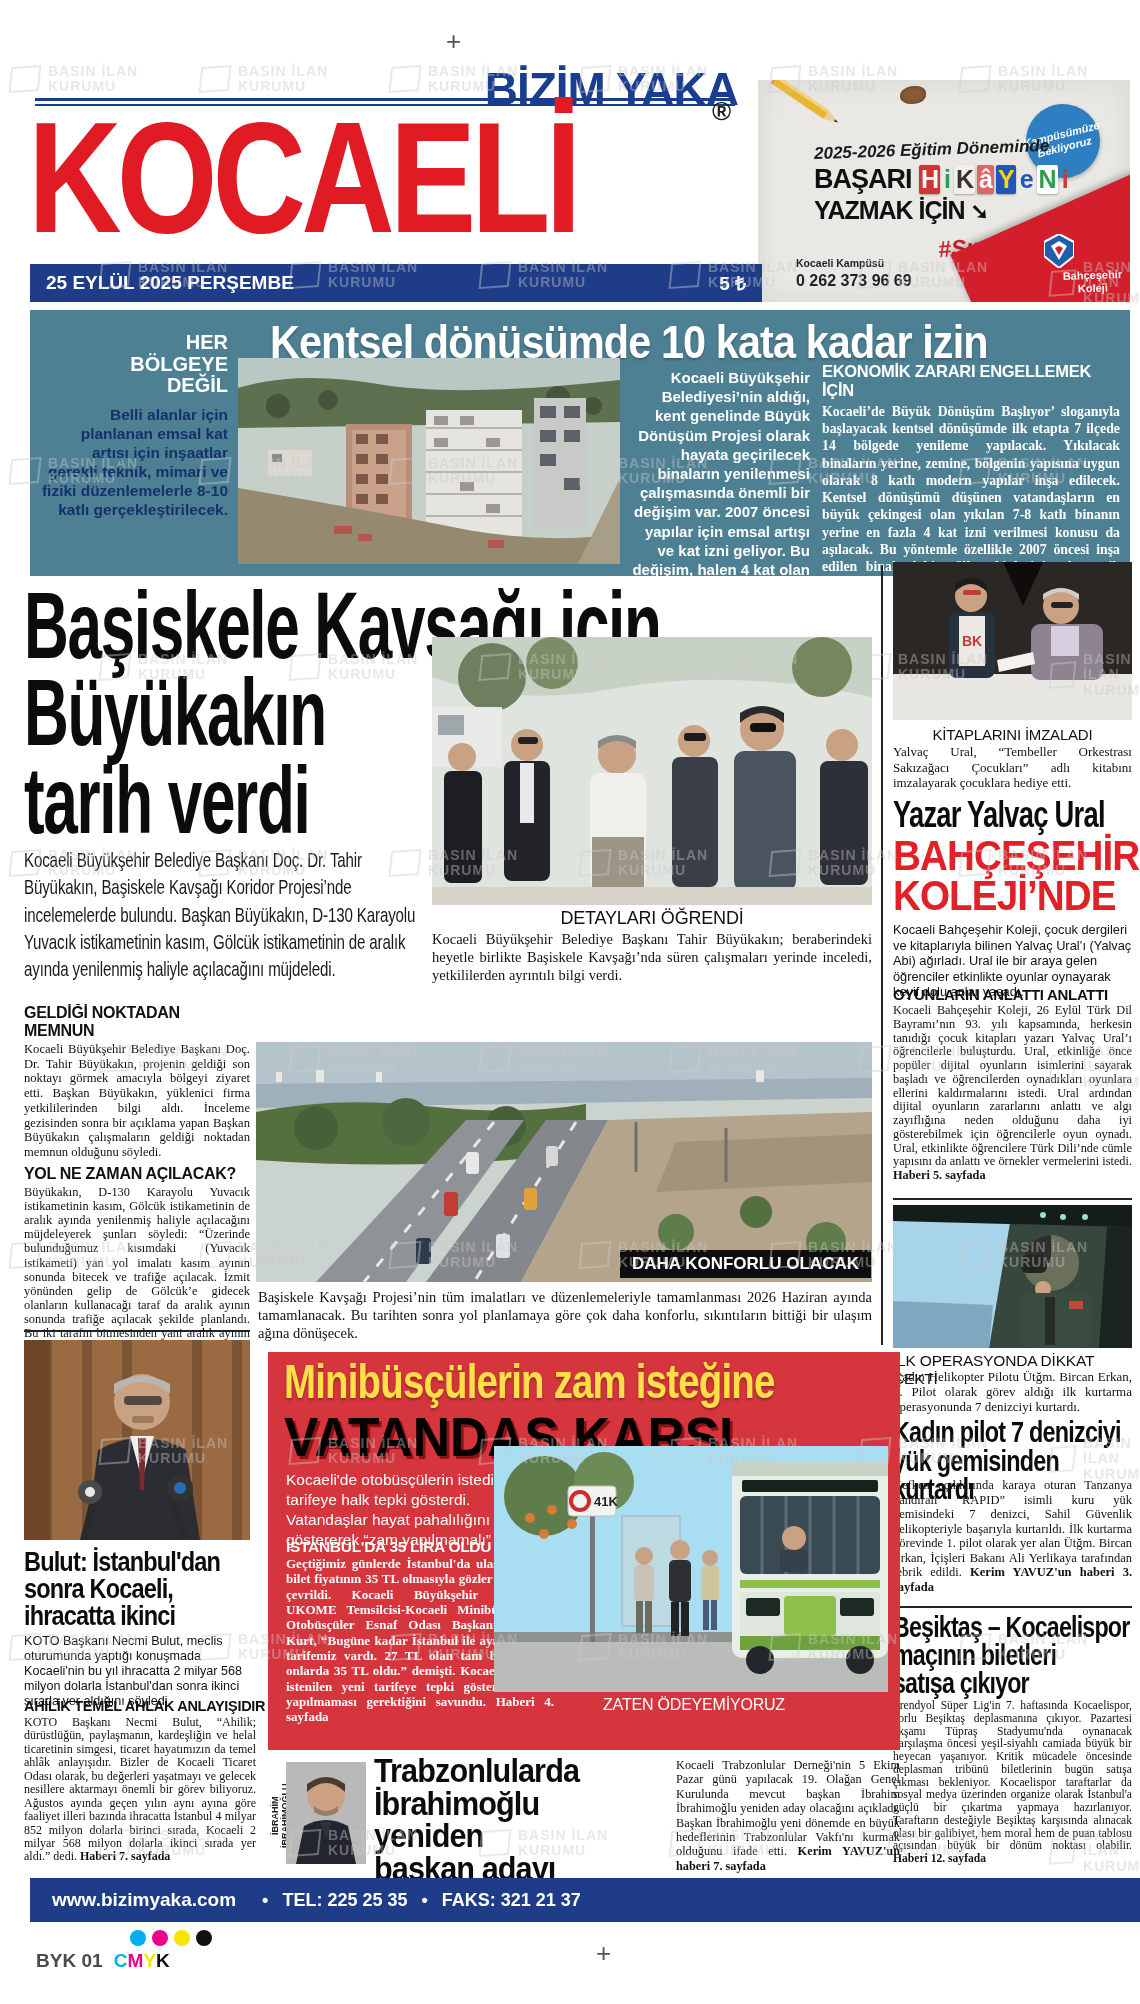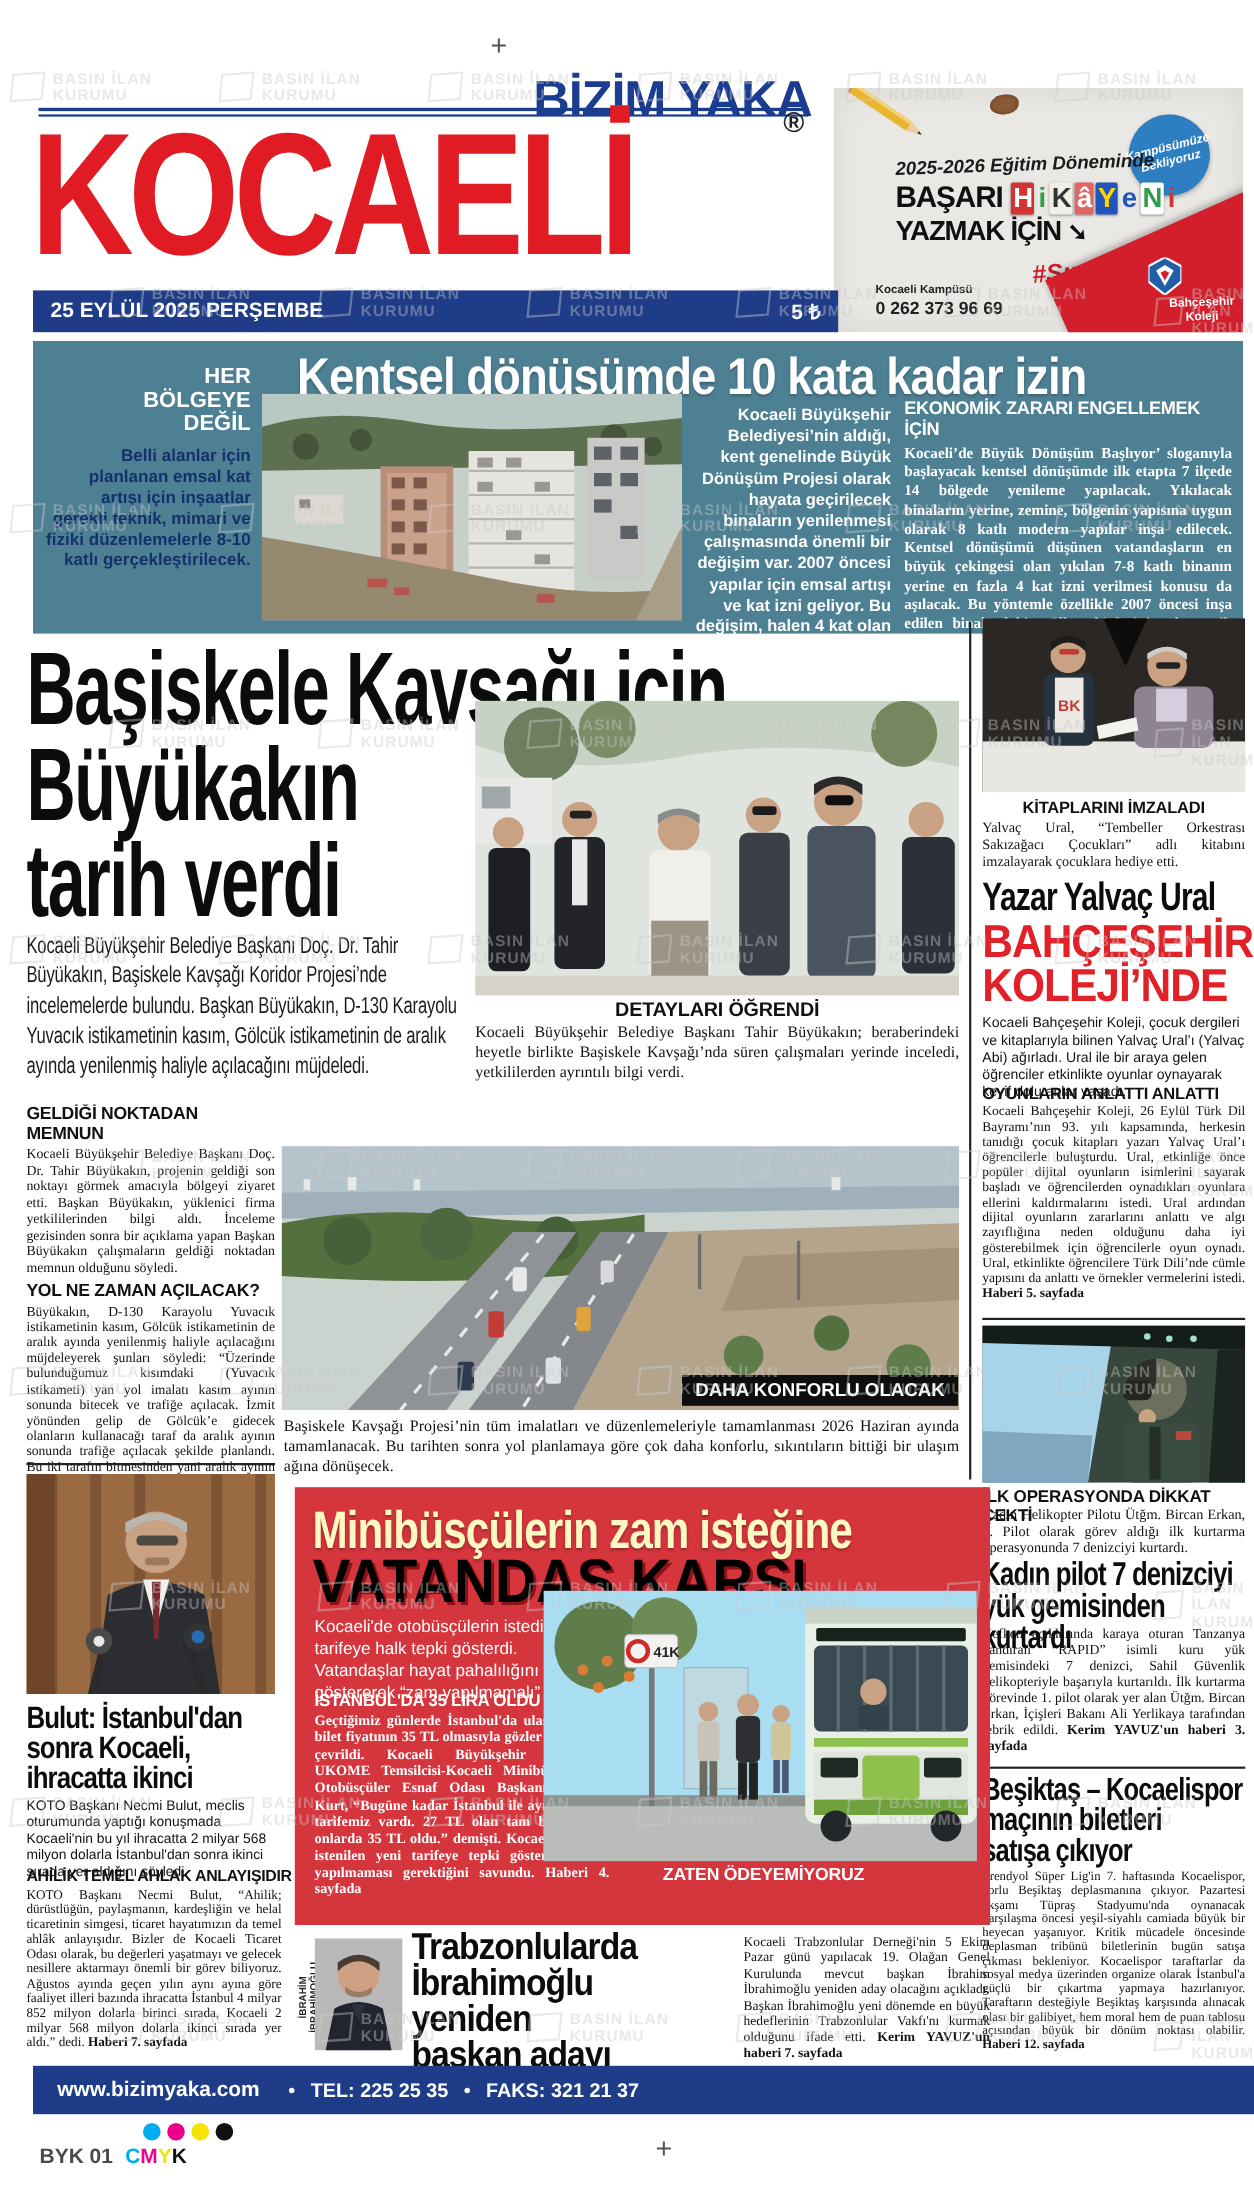--- a/index.html
+++ b/index.html
@@ -3,21 +3,21 @@
 <meta charset="utf-8">
 <style>
   html,body{margin:0;padding:0;background:#ffffff;}
   #page{position:relative;width:1140px;height:2004px;background:#fff;overflow:hidden;
         font-family:"Liberation Sans",sans-serif;color:#111;}
   .abs{position:absolute;}
   .cond{display:inline-block;transform-origin:left top;}
   .serif{font-family:"Liberation Serif",serif;text-align:justify;}
   .preline{white-space:pre-line;}
   .subhead{font-weight:900;letter-spacing:-0.3px;}
-  .capt-title{font-weight:700;text-align:center;letter-spacing:-0.2px;}
+  .capt-title{font-weight:400;text-align:center;letter-spacing:-0.2px;}
   .hrline{background:#222;height:2px;}
   .vrline{background:#222;width:2px;}
   
   #kicker{color:#1b3d8f;font-weight:900;font-size:46px;letter-spacing:-1px;}
   #mast-title{color:#e01b23;font-weight:900;font-size:158px;line-height:1;letter-spacing:-6px;}
   #datebar{background:#1e3c87;color:#fff;display:flex;align-items:center;justify-content:space-between;
            padding:0 16px;font-weight:bold;font-size:19px;}
   
   #ad{background:#eae8e4;overflow:hidden;box-shadow:inset 0 0 30px rgba(0,0,0,0.08);}
   .rl{display:inline-block;font-weight:900;font-size:25px;padding:0 2px;margin:0 1px;border-radius:2px;}
@@ -379,21 +379,21 @@
 ihracatta ikinci</span>
   </div>
   <div class="abs" style="left:24px;top:1634px;width:232px;font-size:12.6px;line-height:1.2;font-weight:500;">KOTO Başkanı Necmi Bulut, meclis oturumunda yaptığı konuşmada Kocaeli'nin bu yıl ihracatta 2 milyar 568 milyon dolarla İstanbul'dan sonra ikinci sırada yer aldığını söyledi.</div>
   <div class="abs subhead" style="left:24px;top:1698px;font-size:14.5px;">AHİLİK TEMEL AHLAK ANLAYIŞIDIR</div>
   <p class="abs serif" style="left:24px;top:1716px;width:232px;height:168px;overflow:hidden;font-size:12px;line-height:1.12;">
     <span>KOTO Başkanı Necmi Bulut, “Ahilik; dürüstlüğün, paylaşmanın, kardeşliğin ve helal ticaretinin simgesi, ticaret hayatımızın da temel ahlâk anlayışıdır. Bizler de Kocaeli Ticaret Odası olarak, bu değerleri yaşatmayı ve gelecek nesillere aktarmayı önemli bir görev biliyoruz. Ağustos ayında geçen yılın aynı ayına göre faaliyet illeri bazında ihracatta İstanbul 4 milyar 852 milyon dolarla birinci sırada, Kocaeli 2 milyar 568 milyon dolarla ikinci sırada yer aldı.” dedi.</span>
     <b>Haberi 7. sayfada</b>
   </p>
 
   <div class="abs" id="redbox" style="left:268px;top:1352px;width:632px;height:398px;">
-    <div class="abs" style="left:16px;top:12px;width:760px;color:#fef9c3;">
+    <div class="abs" style="left:16px;top:2px;width:760px;color:#fde047;">
       <span class="cond" style="transform:scaleX(0.80);font-weight:900;font-size:48px;letter-spacing:-1px;text-shadow:0 2px 3px rgba(0,0,0,.3);">Minibüsçülerin zam isteğine</span>
     </div>
     <div class="abs" style="left:16px;top:52px;width:760px;color:#000000;">
       <span class="cond" style="transform:scaleX(0.92);font-weight:900;font-size:56px;letter-spacing:0px;text-shadow:3px 3px 0 rgba(120,10,14,.8);">VATANDAŞ KARŞI</span>
     </div>
     <div class="abs" style="left:18px;top:118px;width:268px;color:#fff;font-size:15.5px;line-height:1.3;font-weight:500;">Kocaeli'de otobüsçülerin istediği tarifeye halk tepki gösterdi. Vatandaşlar hayat pahalılığını örnek göstererek “zam yapılmamalı” dedi.</div>
     <div class="abs subhead" style="left:18px;top:186px;color:#fff;font-size:15.5px;">İSTANBUL'DA 35 LİRA OLDU</div>
     <p class="abs serif" style="left:18px;top:204px;width:268px;color:#fff;font-size:13px;line-height:1.18;font-weight:bold;">
       <span>Geçtiğimiz günlerde İstanbul'da ulaşımda tam bilet fiyatının 35 TL olmasıyla gözler Kocaeli'ye çevrildi. Kocaeli Büyükşehir Belediyesi UKOME Temsilcisi-Kocaeli Minibüsçüler ve Otobüsçüler Esnaf Odası Başkanı Mustafa Kurt, “Bugüne kadar İstanbul ile aynı seviyede tarifemiz vardı. 27 TL olan tam bilet ücreti onlarda 35 TL oldu.” demişti. Kocaeli halkı ise istenilen yeni tarifeye tepki göstererek zam yapılmaması gerektiğini savundu.</span>
       <b>Haberi 4. sayfada</b>

